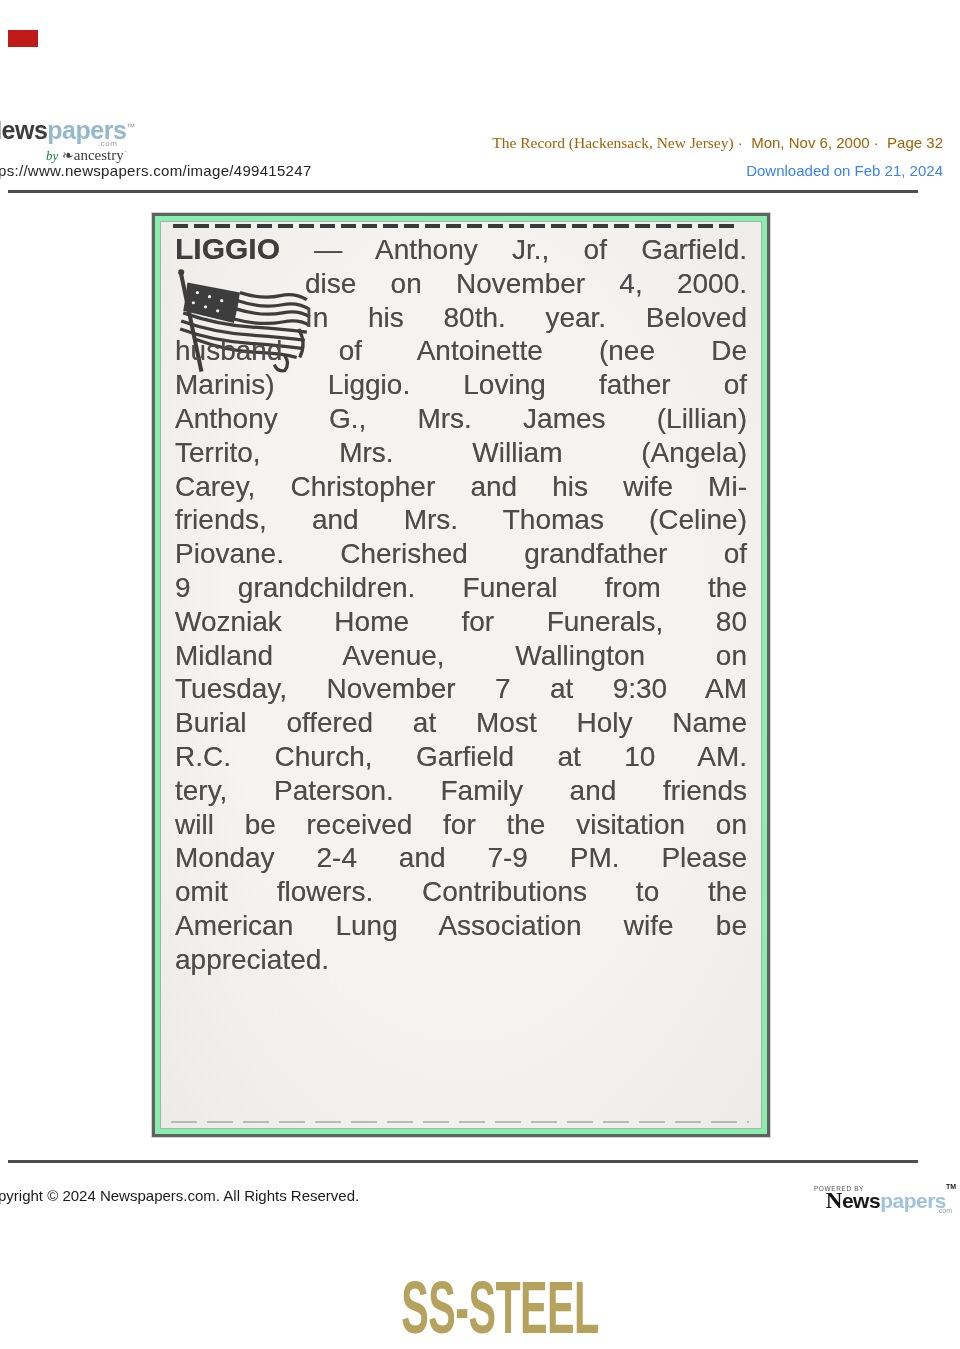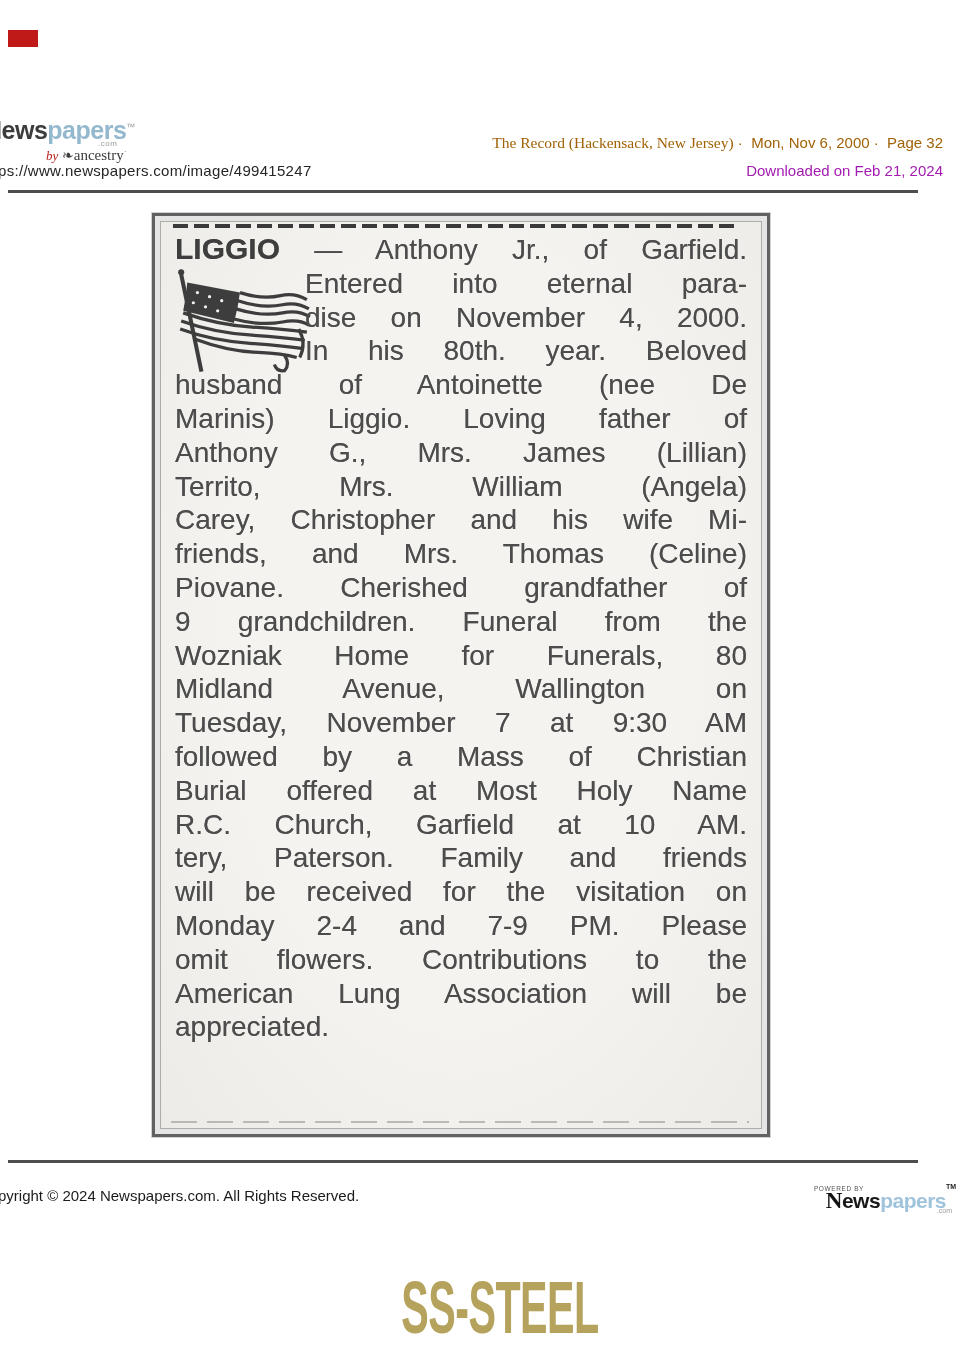--- a/index.html
+++ b/index.html
@@ -9,33 +9,33 @@
   
   .red-marker{position:absolute;left:8px;top:30px;width:30px;height:17px;background:#c01a18;}
 
   
   .hdr-logo{position:absolute;left:-16px;top:116px;font-size:25px;font-weight:bold;letter-spacing:-.5px;white-space:nowrap;}
   .hdr-logo .dark{color:#3c3c3c;}
   .hdr-logo .light{color:#94b9ce;}
   .hdr-logo .tm{font-size:9px;color:#9a9a9a;vertical-align:super;font-weight:normal;}
   .hdr-logo-com{position:absolute;left:98px;top:139px;font-size:8px;color:#9a9a9a;letter-spacing:.5px;}
   .hdr-byline{position:absolute;left:46px;top:146px;font-family:"Liberation Serif",serif;font-size:15px;color:#3c3c3c;white-space:nowrap;}
-  .hdr-byline .by{font-style:italic;color:#b91c1c;font-size:13px;}
+  .hdr-byline .by{font-style:italic;color:#15803d;font-size:13px;}
   .hdr-byline .leaf{font-size:14px;color:#3c3c3c;}
   .hdr-url{position:absolute;left:-2px;top:162px;font-size:15px;color:#262626;letter-spacing:.3px;white-space:nowrap;}
   .hdr-right1{position:absolute;right:17px;top:134px;font-size:15px;color:#a16207;white-space:nowrap;text-align:right;}
   .hdr-right1 .serif{font-family:"Liberation Serif",serif;font-size:15.5px;}
-  .hdr-right2{position:absolute;right:17px;top:162px;font-size:15px;color:#a21caf;white-space:nowrap;}
+  .hdr-right2{position:absolute;right:17px;top:162px;font-size:15px;color:#3b82f6;white-space:nowrap;}
   .rule{position:absolute;left:8px;width:910px;height:2.5px;background:#4e4e4e;}
   .rule.top{top:190px;}
   .rule.bottom{top:1160px;}
 
   
   .clip-outer{position:absolute;left:152px;top:213px;width:618px;height:924px;box-sizing:border-box;
-              border:3px solid #616161;background:#e5e5e5;box-shadow:0 0 0 1px #d2d2d2;}
+              border:3px solid #616161;background:#86efac;box-shadow:0 0 0 1px #d2d2d2;}
   .clip-inner{position:absolute;left:5px;top:5px;right:5px;bottom:5px;border:1px solid #aeaca8;
               background:radial-gradient(ellipse at 50% 45%, #f4f3f0 55%, #ecebe7 100%);}
   .clip-dash-top{position:absolute;top:2px;left:12px;right:24px;height:3.5px;
               background:repeating-linear-gradient(90deg,#3a3a3a 0 15px,transparent 15px 21px);}
   .clip-dash-bottom{position:absolute;bottom:5px;left:10px;right:12px;height:2px;opacity:.55;
               background:repeating-linear-gradient(90deg,#8f8d89 0 26px,transparent 26px 36px);}
   .flag{position:absolute;left:6px;top:44px;width:152px;height:112px;}
   .obit{position:absolute;left:14px;right:14px;top:10px;}
   .obit-line{font-size:28px;line-height:33.8px;color:#4c4c4c;text-align:justify;text-align-last:justify;
              text-shadow:0 0 .6px rgba(76,76,76,.65);white-space:normal;}
@@ -112,42 +112,40 @@
           <path d="M14,54 Q48,66 84,68 Q114,70 136,73"></path>
           <path d="M13,62 Q46,74 82,76 Q112,78 133,81"></path>
           <path d="M28,72 Q60,84 90,85 Q114,86 128,90"></path>
           <path d="M130,62 Q138,76 131,90"></path>
           <path d="M116,88 Q122,96 116,103 Q108,104 106,97"></path>
         </g>
       </svg>
 
       <div class="obit">
           <div class="obit-line"><span class="obit-bold">LIGGIO</span> — Anthony Jr., of Garfield.</div>
-          <div class="obit-line indent">Entered into eternal para-</div>
           <div class="obit-line indent">dise on November 4, 2000.</div>
           <div class="obit-line indent">In his 80th. year. Beloved</div>
           <div class="obit-line">husband of Antoinette (nee De</div>
           <div class="obit-line">Marinis) Liggio. Loving father of</div>
           <div class="obit-line">Anthony G., Mrs. James (Lillian)</div>
           <div class="obit-line">Territo, Mrs. William (Angela)</div>
           <div class="obit-line">Carey, Christopher and his wife Mi-</div>
           <div class="obit-line">friends, and Mrs. Thomas (Celine)</div>
           <div class="obit-line">Piovane. Cherished grandfather of</div>
           <div class="obit-line">9 grandchildren. Funeral from the</div>
           <div class="obit-line">Wozniak Home for Funerals, 80</div>
           <div class="obit-line">Midland Avenue, Wallington on</div>
           <div class="obit-line">Tuesday, November 7 at 9:30 AM</div>
-          <div class="obit-line">followed by a Mass of Christian</div>
           <div class="obit-line">Burial offered at Most Holy Name</div>
           <div class="obit-line">R.C. Church, Garfield at 10 AM.</div>
           <div class="obit-line">tery, Paterson. Family and friends</div>
           <div class="obit-line">will be received for the visitation on</div>
           <div class="obit-line">Monday 2-4 and 7-9 PM. Please</div>
           <div class="obit-line">omit flowers. Contributions to the</div>
-          <div class="obit-line">American Lung Association will be</div>
+          <div class="obit-line">American Lung Association wife be</div>
           <div class="obit-line last">appreciated.</div>
         </div>
 
       <div class="clip-dash-bottom"></div>
     </div>
   </div>
 
   <div class="rule bottom"></div>
   <div class="ftr-copy">pyright © 2024 Newspapers.com. All Rights Reserved.</div>
 

